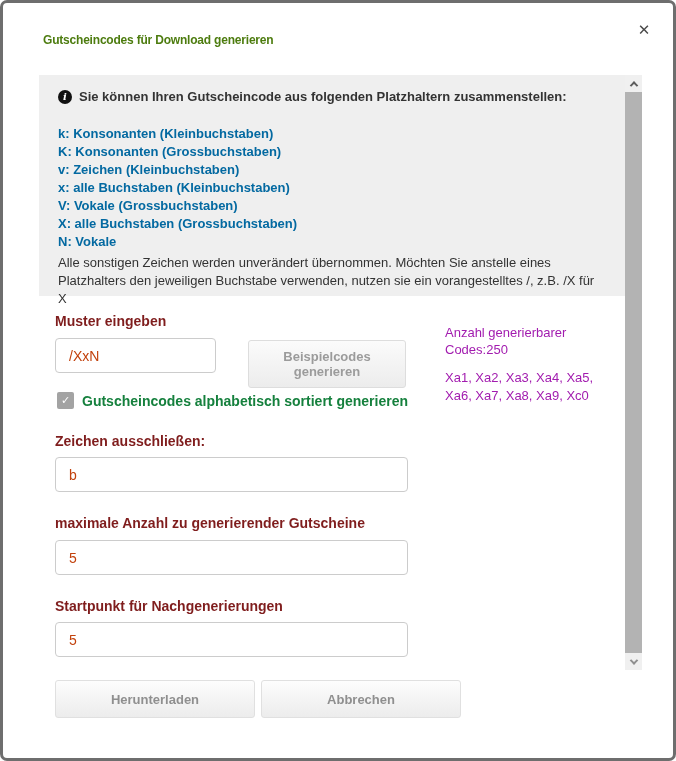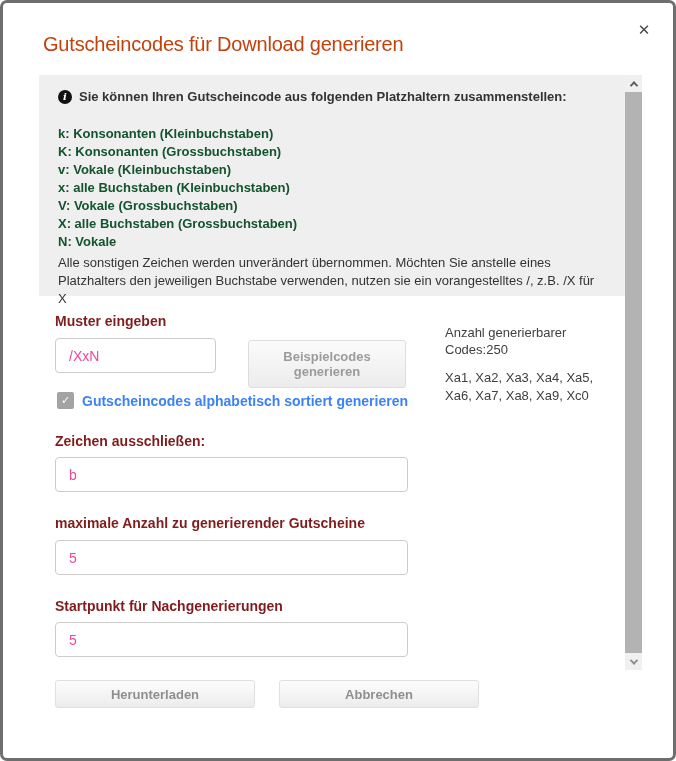--- a/index.html
+++ b/index.html
@@ -8,81 +8,81 @@
     font-family:"Liberation Sans","DejaVu Sans",sans-serif;
     -webkit-font-smoothing:antialiased;
   }
   .dialog{
     position:absolute;inset:0;background:#fff;
     border:3px solid #6e6e6e;border-radius:7px;box-sizing:border-box;
     overflow:hidden;
   }
   .title{
     position:absolute;left:40px;top:30px;
-    font-size:20px;font-weight:normal;color:#c2410c;letter-spacing:-0.2px;
+    font-size:12px;font-weight:bold;color:#4d7c0f;letter-spacing:-0.2px;
   }
   .close{
     position:absolute;right:18px;top:16px;width:22px;height:22px;
     font-size:15px;font-weight:bold;color:#4a4a4a;text-align:center;line-height:22px;
     cursor:pointer;font-family:"DejaVu Sans",sans-serif;
   }
   
   .info-box{
     position:absolute;left:36px;top:72px;width:586px;height:221px;
     background:#efefef;box-sizing:border-box;
   }
   .info-intro{
     position:absolute;left:19px;top:14px;display:flex;align-items:center;
     font-size:13px;font-weight:bold;color:#333;
   }
   .info-icon{
     width:14px;height:14px;border-radius:50%;background:#111;color:#fff;
     font-size:10px;font-weight:bold;text-align:center;line-height:14px;
     margin-right:7px;flex:0 0 auto;font-family:"DejaVu Serif",serif;font-style:italic;
   }
-  .ph-list{position:absolute;left:19px;top:50px;font-size:13px;font-weight:bold;color:#14532d;}
+  .ph-list{position:absolute;left:19px;top:50px;font-size:13px;font-weight:bold;color:#0369a1;}
   .ph-list div{height:18px;line-height:18px;}
   .info-note{
     position:absolute;left:19px;top:179px;width:545px;
     font-size:13px;font-weight:normal;color:#333;line-height:18px;
   }
   
   .field-label{
     position:absolute;left:52px;
     font-size:14px;font-weight:bold;color:#7f1d1d;
   }
   .txt-input{
     position:absolute;left:52px;height:35px;box-sizing:border-box;
     border:1px solid #ccc;border-radius:4px;background:#fff;
     font-family:"Liberation Sans","DejaVu Sans",sans-serif;
-    font-size:14px;color:#ec4899;padding:0 0 0 13px;outline:none;
+    font-size:14px;color:#c2410c;padding:0 0 0 13px;outline:none;
   }
   .sample-btn{
     position:absolute;left:245px;top:337px;width:158px;height:48px;
     background:linear-gradient(#fbfbfb,#ececec);
     border:1px solid #ddd;border-radius:3px;box-sizing:border-box;
     font-family:"Liberation Sans","DejaVu Sans",sans-serif;
     font-size:13px;font-weight:bold;color:#9b9b9b;cursor:pointer;
   }
   .preview{
     position:absolute;left:442px;width:165px;
-    font-size:13px;color:#404040;line-height:17px;
+    font-size:13px;color:#a21caf;line-height:17px;
   }
   .checkbox{
     position:absolute;left:54px;top:389px;width:17px;height:17px;
     background:#a3a3a3;border-radius:2px;color:#fff;
     font-size:11px;font-weight:bold;text-align:center;line-height:17px;
     cursor:pointer;font-family:"DejaVu Sans",sans-serif;
   }
   .checkbox-label{
     position:absolute;left:79px;top:390px;
-    font-size:14px;font-weight:bold;color:#3b82f6;
+    font-size:14px;font-weight:bold;color:#15803d;
   }
   .action-btn{
-    position:absolute;top:677px;width:200px;height:28px;
+    position:absolute;top:677px;width:200px;height:38px;
     background:linear-gradient(#fdfdfd,#ececec);
     border:1px solid #e0e0e0;border-radius:3px;box-sizing:border-box;
     font-family:"Liberation Sans","DejaVu Sans",sans-serif;
     font-size:13px;font-weight:bold;color:#8f8f8f;cursor:pointer;
   }
   
   .scrollbar{position:absolute;left:622px;top:72px;width:17px;height:595px;}
   .sb-btn{
     position:absolute;left:0;width:17px;height:17px;background:#f0f0f0;
     display:flex;align-items:center;justify-content:center;cursor:pointer;
@@ -103,21 +103,21 @@
   <div class="close">✕</div>
 
   <div class="info-box">
     <div class="info-intro">
       <span class="info-icon">i</span>
       <span>Sie können Ihren Gutscheincode aus folgenden Platzhaltern zusammenstellen:</span>
     </div>
     <div class="ph-list">
       <div>k: Konsonanten (Kleinbuchstaben)</div>
       <div>K: Konsonanten (Grossbuchstaben)</div>
-      <div>v: Vokale (Kleinbuchstaben)</div>
+      <div>v: Zeichen (Kleinbuchstaben)</div>
       <div>x: alle Buchstaben (Kleinbuchstaben)</div>
       <div>V: Vokale (Grossbuchstaben)</div>
       <div>X: alle Buchstaben (Grossbuchstaben)</div>
       <div>N: Vokale</div>
     </div>
     <div class="info-note">Alle sonstigen Zeichen werden unverändert übernommen. Möchten Sie anstelle eines Platzhalters den jeweiligen Buchstabe verwenden, nutzen sie ein vorangestelltes /, z.B. /X für X</div>
   </div>
 
   <div class="field-label" style="top:310px;">Muster eingeben</div>
   <input class="txt-input" style="top: 335px; width: 161px;" type="text" value="/XxN">
@@ -132,21 +132,21 @@
   <div class="field-label" style="top:430px;">Zeichen ausschließen:</div>
   <input class="txt-input" style="top: 454px; width: 353px;" type="text" value="b">
 
   <div class="field-label" style="top:512px;">maximale Anzahl zu generierender Gutscheine</div>
   <input class="txt-input" style="top: 537px; width: 353px;" type="text" value="5">
 
   <div class="field-label" style="top:595px;">Startpunkt für Nachgenerierungen</div>
   <input class="txt-input" style="top: 619px; width: 353px;" type="text" value="5">
 
   <button class="action-btn" style="left:52px;">Herunterladen</button>
-  <button class="action-btn" style="left:258px;margin-left:18px;">Abbrechen</button>
+  <button class="action-btn" style="left:258px;">Abbrechen</button>
 
   <div class="scrollbar">
     <div class="sb-btn up">
       <span class="chev up"></span>
     </div>
     <div class="sb-thumb"></div>
     <div class="sb-btn down">
       <span class="chev down"></span>
     </div>
   </div>

